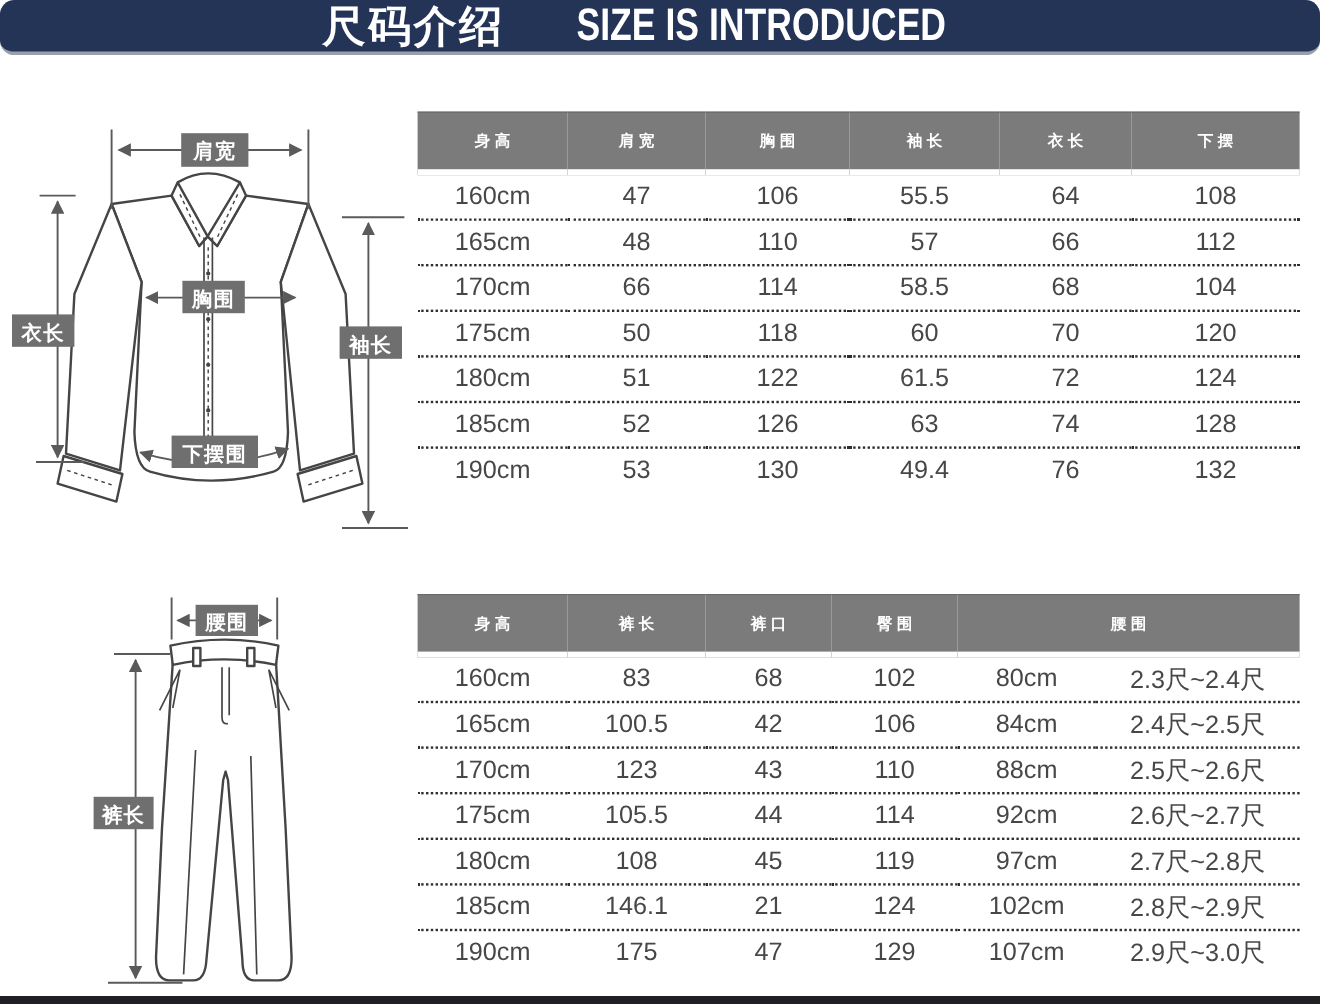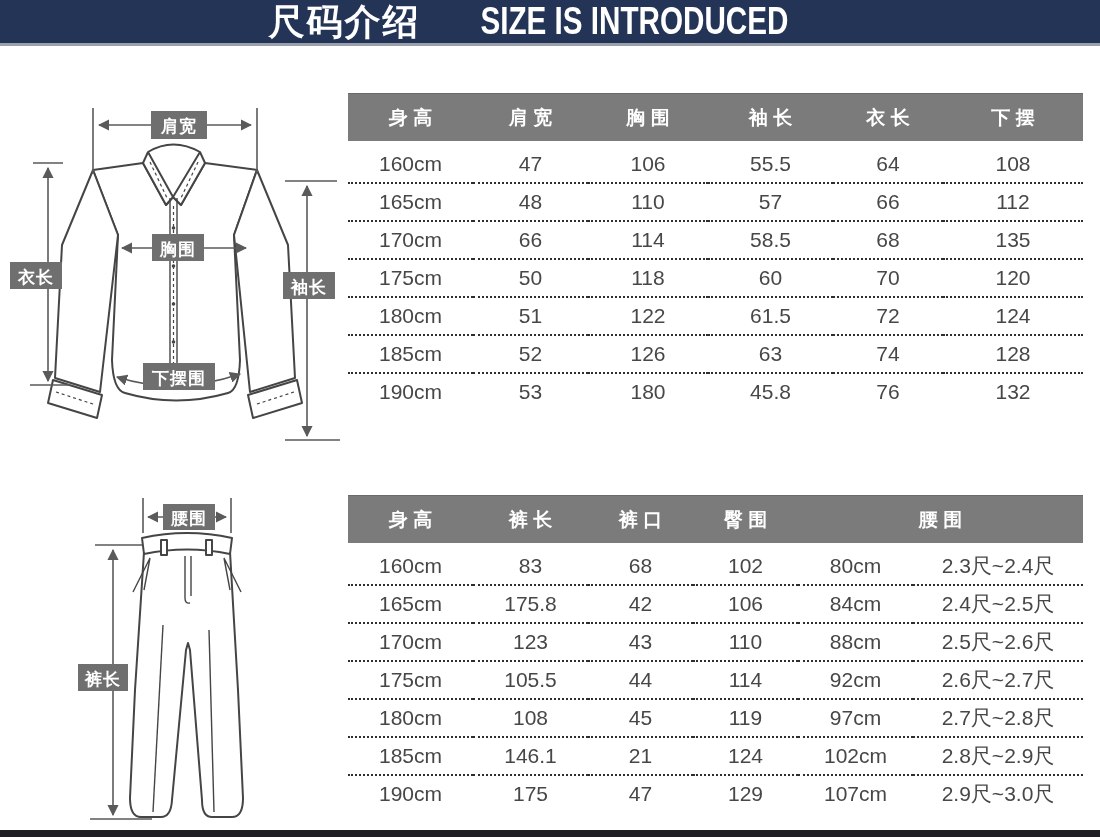--- a/index.html
+++ b/index.html
@@ -4,21 +4,21 @@
 <style>
   html,body { margin:0; padding:0; }
   body {
     width:1100px; height:837px; position:relative; overflow:hidden;
     background:#ffffff; font-family:"Liberation Sans", sans-serif;
   }
   
   .banner {
     position:absolute; left:0; top:0; width:1100px; height:43px;
     background:#243457; border-bottom:3px solid #99a0ab;
-    display:flex; align-items:center; justify-content:center; gap:16px;
+    display:flex; align-items:center; justify-content:center; gap:16px;border-radius:12px;
   }
   .banner .cn {
     color:#ffffff; font-size:36px; font-weight:700; letter-spacing:2px; line-height:43px;
   }
   .banner .en {
     color:#ffffff; font-size:38px; font-weight:700; line-height:43px;
     display:inline-block; transform:scaleX(0.78); transform-origin:center; letter-spacing:0;
     white-space:nowrap;
   }
   
@@ -26,21 +26,21 @@
     position:absolute; left:0; top:830px; width:1100px; height:7px; background:#202024;
   }
   
   table.size-table {
     position:absolute; left:348px; width:735px;
     border-collapse:separate; border-spacing:0; table-layout:fixed;
   }
   #shirt-table { top:93px; }
   #pants-table { top:495px; }
   .size-table th {
-    background:#7b7b7b; color:#ffffff; font-size:19px; font-weight:700;
+    background:#7b7b7b; color:#ffffff; font-size:13px; font-weight:700;
     height:45px; text-align:center; border-bottom:5px solid #ffffff;
     border-top:1px solid #6a6a6a;
   }
   .size-table td {
     text-align:center; font-size:21px; color:#474747; height:34px;
     border-bottom:2px dotted #2e2e2e; white-space:nowrap;
   }
   .size-table tr:last-child td { border-bottom:none; }
   
   svg.diagram { position:absolute; }
@@ -191,21 +191,21 @@
         <td>57</td>
         <td>66</td>
         <td>112</td>
       </tr>
       <tr>
         <td>170cm</td>
         <td>66</td>
         <td>114</td>
         <td>58.5</td>
         <td>68</td>
-        <td>135</td>
+        <td>104</td>
       </tr>
       <tr>
         <td>175cm</td>
         <td>50</td>
         <td>118</td>
         <td>60</td>
         <td>70</td>
         <td>120</td>
       </tr>
       <tr>
@@ -220,22 +220,22 @@
         <td>185cm</td>
         <td>52</td>
         <td>126</td>
         <td>63</td>
         <td>74</td>
         <td>128</td>
       </tr>
       <tr>
         <td>190cm</td>
         <td>53</td>
-        <td>180</td>
-        <td>45.8</td>
+        <td>130</td>
+        <td>49.4</td>
         <td>76</td>
         <td>132</td>
       </tr>
     </tbody>
 </table>
 
 <table id="pants-table" class="size-table">
   <colgroup>
     <col style="width:125px">
       <col style="width:115px">
@@ -257,21 +257,21 @@
       <tr>
         <td>160cm</td>
         <td>83</td>
         <td>68</td>
         <td>102</td>
         <td>80cm</td>
         <td>2.3尺~2.4尺</td>
       </tr>
       <tr>
         <td>165cm</td>
-        <td>175.8</td>
+        <td>100.5</td>
         <td>42</td>
         <td>106</td>
         <td>84cm</td>
         <td>2.4尺~2.5尺</td>
       </tr>
       <tr>
         <td>170cm</td>
         <td>123</td>
         <td>43</td>
         <td>110</td>

